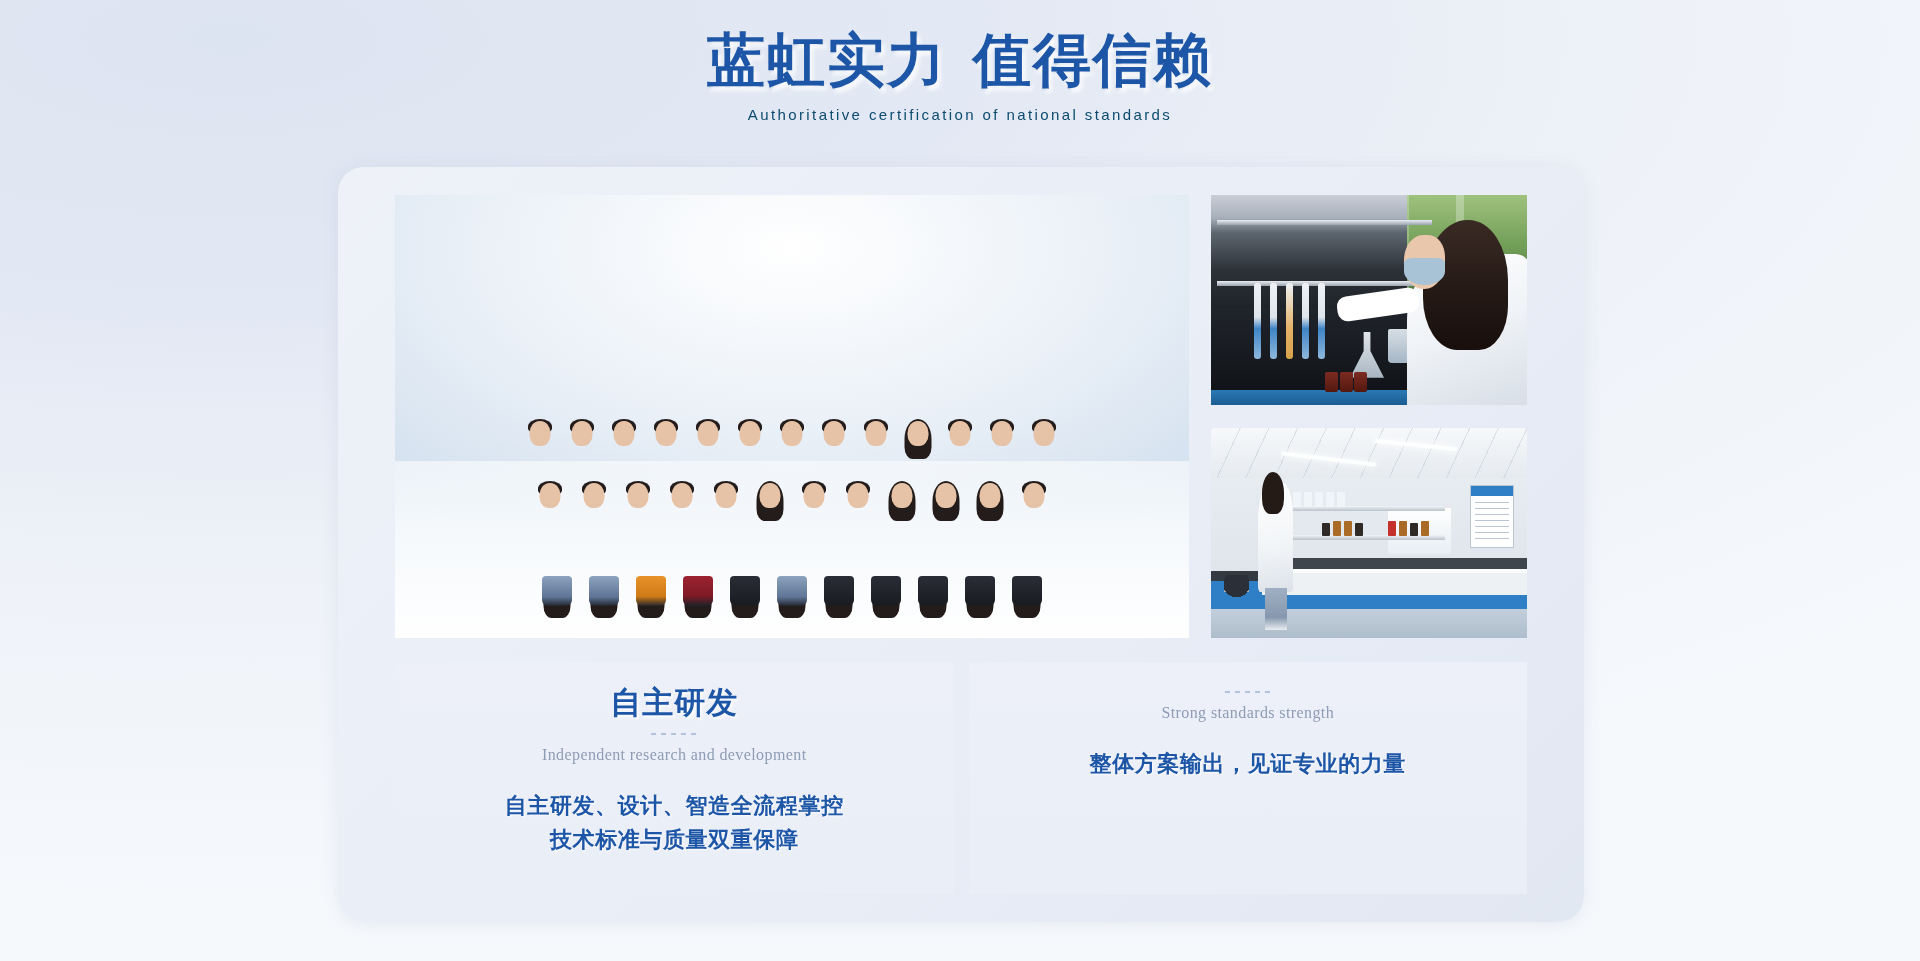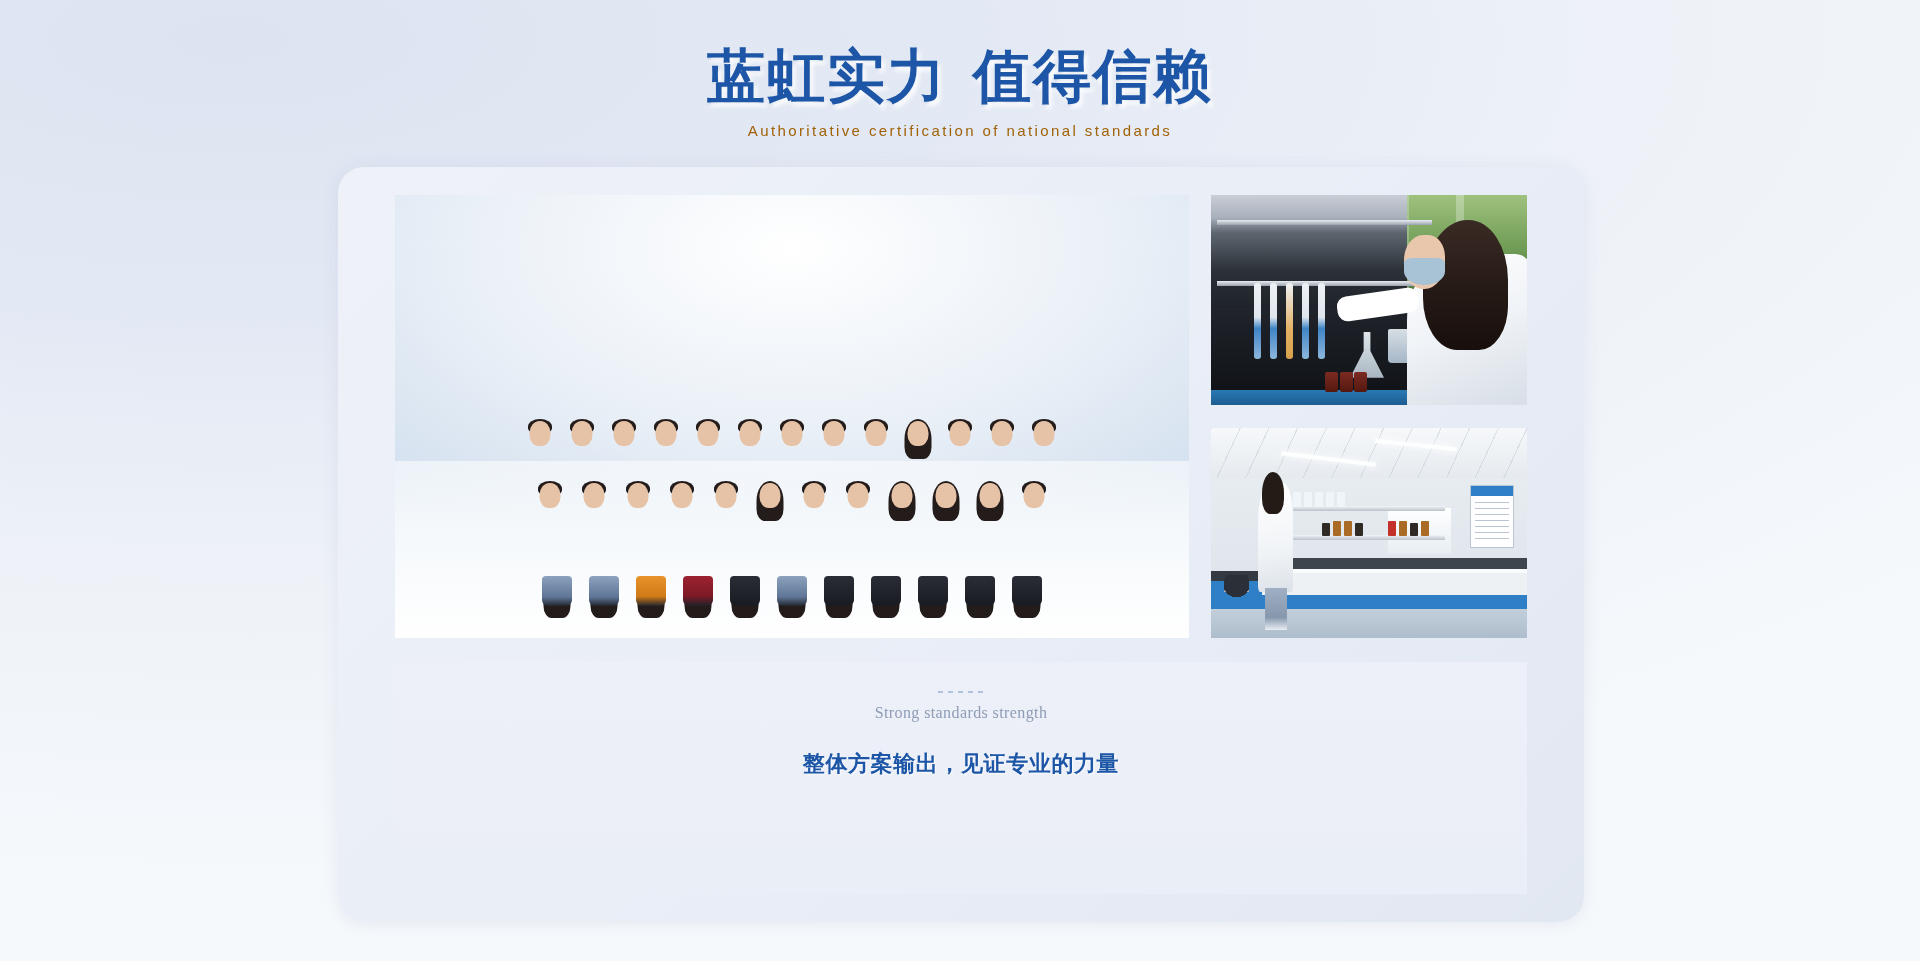--- a/index.html
+++ b/index.html
@@ -8,36 +8,36 @@
   body {
     font-family:"Liberation Sans", sans-serif;
     background:
       radial-gradient(120% 90% at 12% 4%, #dde4f1 0%, #e3e9f4 32%, #eef2f8 62%, #f6f9fc 100%),
       linear-gradient(135deg, #dde4f0 0%, #e7ecf5 45%, #f5f8fc 100%);
   }
 
   .page { position:relative; width:1920px; height:961px; }
 
   
-  .header { padding-top:40px; text-align:center; }
+  .header { padding-top:24px; text-align:center; }
   .main-title {
     font-family:"Liberation Serif", serif;
     font-weight:700;
     font-size:58px;
     line-height:1.28;
     color:#1d56a6;
     letter-spacing:2px;
     text-shadow:3px 4px 4px rgba(255,255,255,0.95), 1px 2px 2px rgba(160,175,200,0.45);
   }
   .main-title .gap { display:inline-block; width:26px; }
   .sub-title {
     margin-top:8px;
     font-size:15px;
     letter-spacing:2.4px;
-    color:#a16207;
+    color:#0c4a6e;
     font-weight:400;
   }
 
   
   .panel {
     position:absolute;
     left:338px; top:167px;
     width:1246px; height:755px;
     background:linear-gradient(135deg,#eef1f8 0%,#e9eef7 50%,#e2e8f2 100%);
     border-radius:26px;
@@ -626,20 +626,29 @@
             <div class="w-hair"></div>
             <div class="w-leg"></div>
           </div>
         </div>
 
       </div>
     </div>
 
     <div class="cards">
 
+      <div class="card">
+        <div class="card-title">自主研发</div>
+        <div class="card-dash"></div>
+        <div class="card-en">Independent research and development</div>
+        <div class="card-desc">
+          <div>自主研发、设计、智造全流程掌控</div>
+          <div>技术标准与质量双重保障</div>
+        </div>
+      </div>
 
       <div class="card">
         <div class="card-dash"></div>
         <div class="card-en">Strong standards strength</div>
         <div class="card-desc single">
           <div>整体方案输出，见证专业的力量</div>
         </div>
       </div>
 
     </div>

